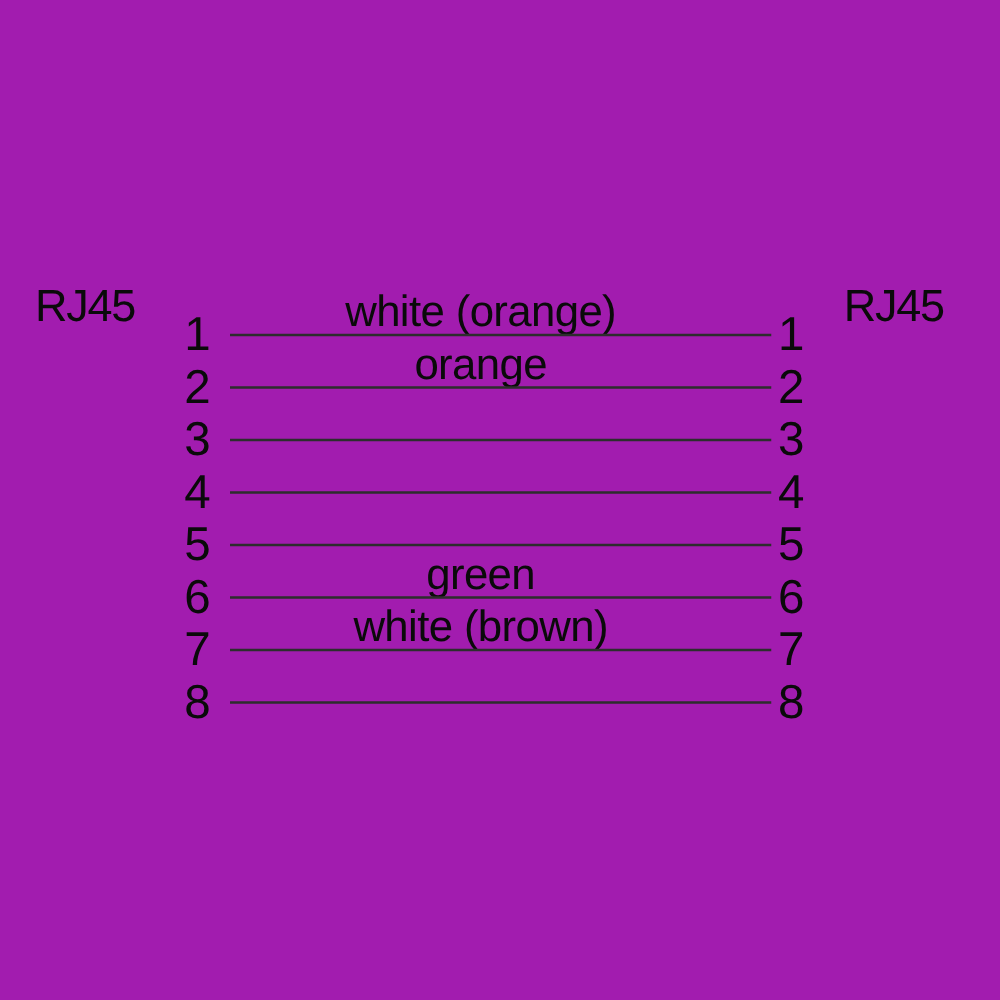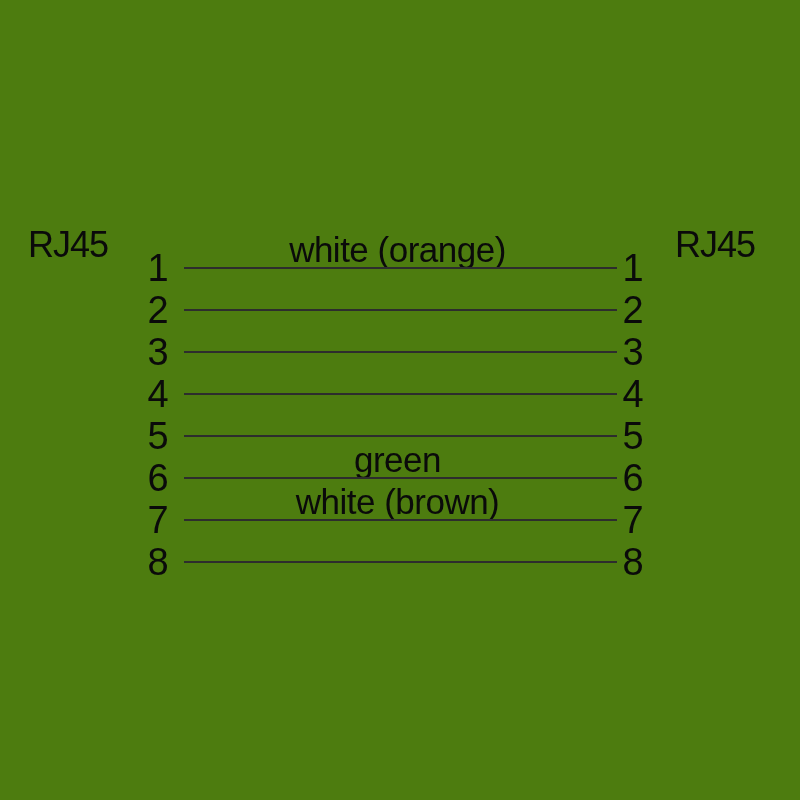--- a/index.html
+++ b/index.html
@@ -7,21 +7,21 @@
     padding: 0;
   }
   body {
     font-family: "Liberation Sans", sans-serif;
     background: #ffffff;
   }
   .canvas {
     position: relative;
     width: 800px;
     height: 800px;
-    background: #4d7c0f;
+    background: #a21caf;
     overflow: hidden;
   }
   .connector-label {
     position: absolute;
     top: 227px;
     font-size: 36px;
     line-height: 36px;
     letter-spacing: -1px;
     color: #0a0a0a;
     white-space: nowrap;
@@ -49,21 +49,21 @@
   .wire-line {
     position: absolute;
     left: 184px;
     top: 20px;
     width: 433px;
     height: 2px;
     background: #2d2d2d;
   }
   .wire-label {
     position: absolute;
-    left: 181px;
+    left: 168px;
     top: -15px;
     width: 433px;
     text-align: center;
     font-size: 35px;
     line-height: 36px;
     letter-spacing: -0.5px;
     color: #0a0a0a;
     white-space: nowrap;
   }
 </style>
@@ -78,20 +78,21 @@
 
   <div class="wire-row" style="top:247px">
     <span class="pin pin-left">1</span>
     <span class="wire-label">white (orange)</span>
     <div class="wire-line"></div>
     <span class="pin pin-right">1</span>
   </div>
 
   <div class="wire-row" style="top:289px">
     <span class="pin pin-left">2</span>
+    <span class="wire-label">orange</span>
     <div class="wire-line"></div>
     <span class="pin pin-right">2</span>
   </div>
 
   <div class="wire-row" style="top:331px">
     <span class="pin pin-left">3</span>
     <div class="wire-line"></div>
     <span class="pin pin-right">3</span>
   </div>
 

